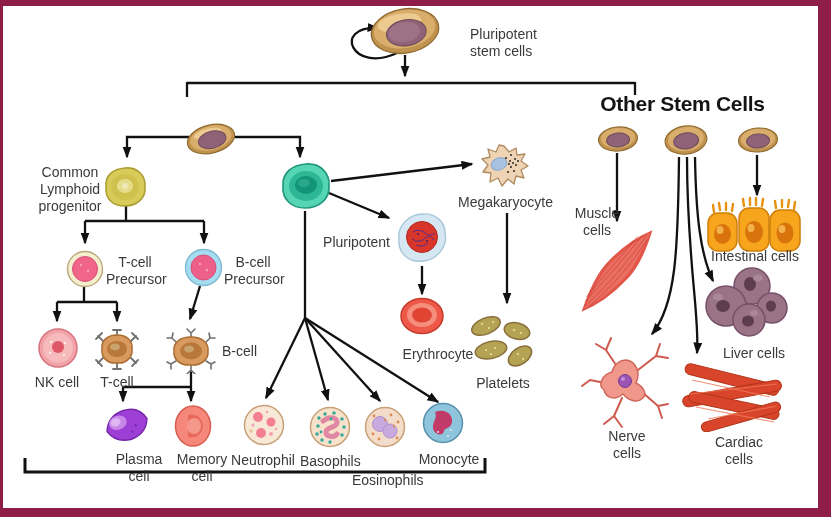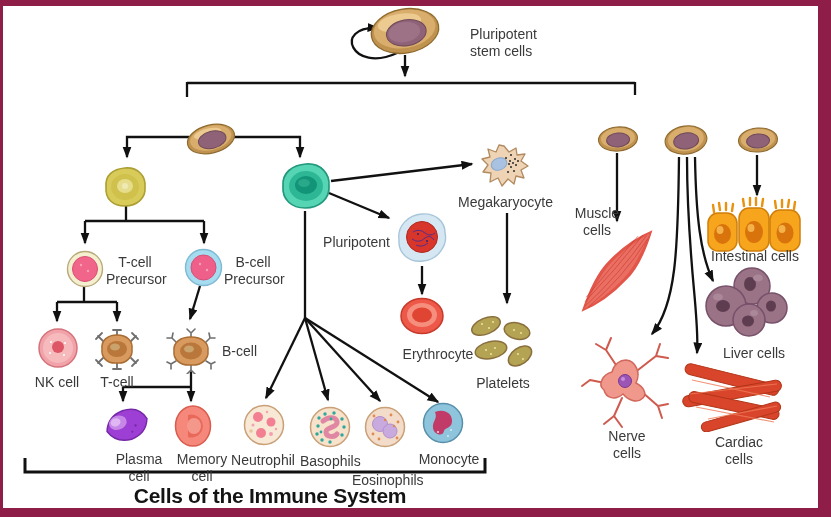--- a/index.html
+++ b/index.html
@@ -452,23 +452,24 @@
       </g>
       <g stroke="#f07a58" stroke-width="1.2" opacity="0.8">
         <path d="M10 18 L88 35" fill="none"></path>
           <path d="M8 32 L95 22" fill="none"></path>
         <path d="M14 45 L92 60" fill="none"></path>
           <path d="M26 57 L95 44" fill="none"></path>
       </g>
     </svg>
   </div>
 
-  <div class="title" style="left:100px;top:484px;width:340px">Cells of the Immune System</div>
+  <div class="title" style="left:595px;top:92px;width:175px">Other Stem Cells</div>
 
   <div class="lbl left" style="left:470px;top:26px;width:80px">Pluripotent stem cells</div>
+  <div class="lbl" style="left:38px;top:164px;width:64px">Common Lymphoid progenitor</div>
   <div class="lbl" style="left:106px;top:254px;width:58px">T-cell Precursor</div>
   <div class="lbl" style="left:224px;top:254px;width:58px">B-cell Precursor</div>
   <div class="lbl" style="left:27px;top:374px;width:60px">NK cell</div>
   <div class="lbl" style="left:87px;top:374px;width:60px">T-cell</div>
   <div class="lbl left" style="left:222px;top:343px;width:50px">B-cell</div>
   <div class="lbl" style="left:104px;top:451px;width:70px">Plasma cell</div>
   <div class="lbl" style="left:166px;top:451px;width:72px">Memory cell</div>
   <div class="lbl" style="left:230px;top:452px;width:66px">Neutrophil</div>
   <div class="lbl" style="left:300px;top:453px;width:60px">Basophils</div>
   <div class="lbl" style="left:352px;top:472px;width:68px">Eosinophils</div>

